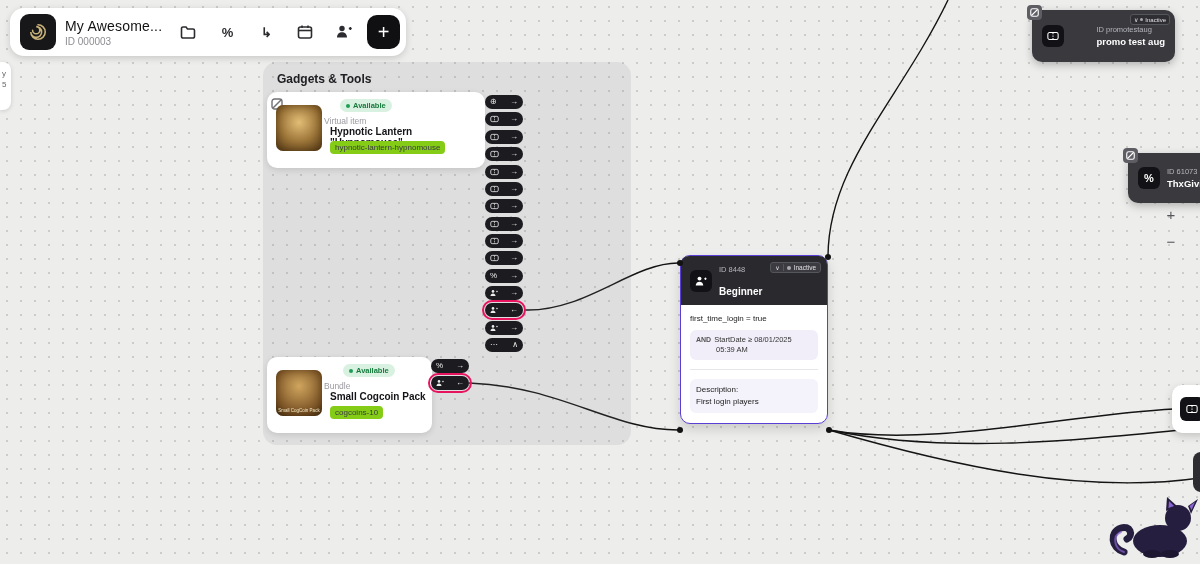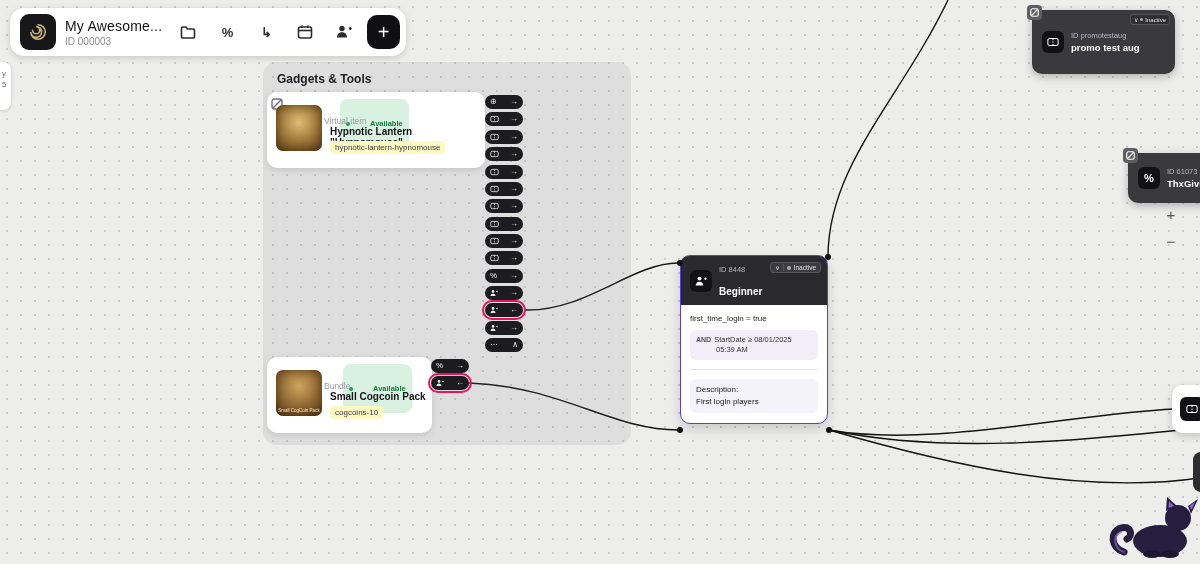--- a/index.html
+++ b/index.html
@@ -38,25 +38,25 @@
   
   .offer-card { position:absolute; background:#fff; border-radius:10px; box-shadow:0 2px 6px rgba(0,0,0,.12); z-index:3; }
   .card1 { left:4px; top:30px; width:218px; height:76px; }
   .card2 { left:4px; top:295px; width:165px; height:76px; }
   .crossed { position:absolute; left:4px; top:4px; width:12px; height:12px; }
   .crossed svg { width:12px; height:12px; stroke:#707076; fill:none; stroke-width:1.4; }
   .thumb { position:absolute; left:9px; top:13px; width:46px; height:46px; border-radius:7px; box-shadow:inset 0 0 10px rgba(60,35,5,.55); display:flex; align-items:flex-end; justify-content:center; overflow:hidden; }
   .thumb-lantern { background:radial-gradient(circle at 50% 38%, #e2bd76, #9a7337 55%, #5a3f1c 95%); }
   .thumb-coins { background:radial-gradient(circle at 50% 35%, #d0a55e, #7c5426 70%, #3e2b12 100%); }
   .thumb-label { font-size:4.5px; color:#f4e9c8; text-align:center; padding-bottom:3px; line-height:5px; }
-  .badge-avail { position:absolute; top:7px; display:inline-flex; align-items:center; gap:20px; background:#d9f1e0; color:#177a3d; border-radius:8px; font-size:7.5px; font-weight:bold; padding:20px 6px; }
+  .badge-avail { position:absolute; top:7px; display:inline-flex; align-items:center; gap:3px; background:#d9f1e0; color:#177a3d; border-radius:8px; font-size:7.5px; font-weight:bold; padding:2px 6px; }
   .badge-avail .bdot { width:4px; height:4px; border-radius:50%; background:#1f9d55; }
   .o-type { position:absolute; left:57px; font-size:8.5px; color:#9a9aa0; }
   .o-name { position:absolute; left:63px; font-size:10px; font-weight:bold; color:#141418; }
-  .o-tag { position:absolute; left:63px; background:#fef9c3; color:#3a3a44; border-radius:4px; font-size:8px; padding:2px 5px; }
+  .o-tag { position:absolute; left:63px; background:#84cc16; color:#3a3a44; border-radius:4px; font-size:8px; padding:2px 5px; }
 
   
   .pill { position:absolute; left:485px; width:38px; height:14px; background:#1c1c20; border-radius:8px; color:#ececec; display:flex; align-items:center; justify-content:space-between; padding:0 5px; font-size:8px; line-height:1; z-index:4; cursor:pointer; }
   .pill svg { width:8px; height:8px; fill:#ececec; }
   .pill .tick { width:9px; height:8px; fill:none; stroke:#ececec; stroke-width:1.1; }
   .pill.hl { outline:2.5px solid #e8135f; outline-offset:1px; }
 
   
   .node-beginner { position:absolute; left:680px; top:255px; width:148px; z-index:3; background:#fff; border:1.5px solid #5b3fd4; border-radius:10px; box-shadow:0 5px 12px rgba(0,0,0,.15); }
   .nb-header { background:#29292e; border-radius:8px 8px 0 0; padding:9px 9px 8px 9px; display:flex; gap:7px; align-items:center; position:relative; }
@@ -71,21 +71,21 @@
   .nb-body { padding:9px 9px 10px 9px; }
   .cond1 { font-size:8px; color:#222; margin-bottom:7px; }
   .cond-box { background:#f1eef9; border-radius:6px; padding:5px 6px; font-size:7.5px; color:#333; line-height:10px; }
   .cond-box .and { font-weight:bold; font-size:7px; color:#555; margin-right:3px; }
   .cond-box .time { margin-left:20px; }
   .nb-div { border:none; border-top:1px solid #e6e6ea; margin:9px 0; }
   .desc-box { background:#f4f2fa; border-radius:6px; padding:5px 6px; font-size:8px; color:#222; line-height:12px; }
 
   
   .dark-node { position:absolute; background:#39393e; border-radius:10px; z-index:3; box-shadow:0 3px 8px rgba(0,0,0,.25); display:flex; align-items:center; gap:7px; padding:0 10px; }
-  .node-promo { left:1032px; top:10px; width:143px; height:64px; }
+  .node-promo { left:1032px; top:10px; width:143px; height:52px;justify-content:space-between; }
   .node-thx { left:1128px; top:153px; width:95px; height:50px; }
   .dn-id { font-size:7.5px; color:#b6b6bd; }
   .dn-name { font-size:9.5px; font-weight:bold; color:#fff; margin-top:2px; white-space:nowrap; }
   .mini-badge { position:absolute; top:4px; right:5px; background:#2e2e33; border:1px solid #55555c; border-radius:3px; display:flex; align-items:center; gap:2px; padding:1px 3px; font-size:6px; color:#e2e2e6; cursor:pointer; }
   .mini-badge .sdot { width:3px; height:3px; border-radius:50%; background:#a8a8ae; }
   .corner-chip { position:absolute; left:-5px; top:-5px; width:15px; height:15px; background:#5d5d63; border-radius:4px; display:flex; align-items:center; justify-content:center; }
   .corner-chip svg { width:9px; height:9px; stroke:#fff; fill:none; stroke-width:1.5; }
 
   
   .zoom-btn { position:absolute; left:1162px; width:18px; height:18px; color:#55555a; font-size:15px; display:flex; align-items:center; justify-content:center; cursor:pointer; z-index:5; }

